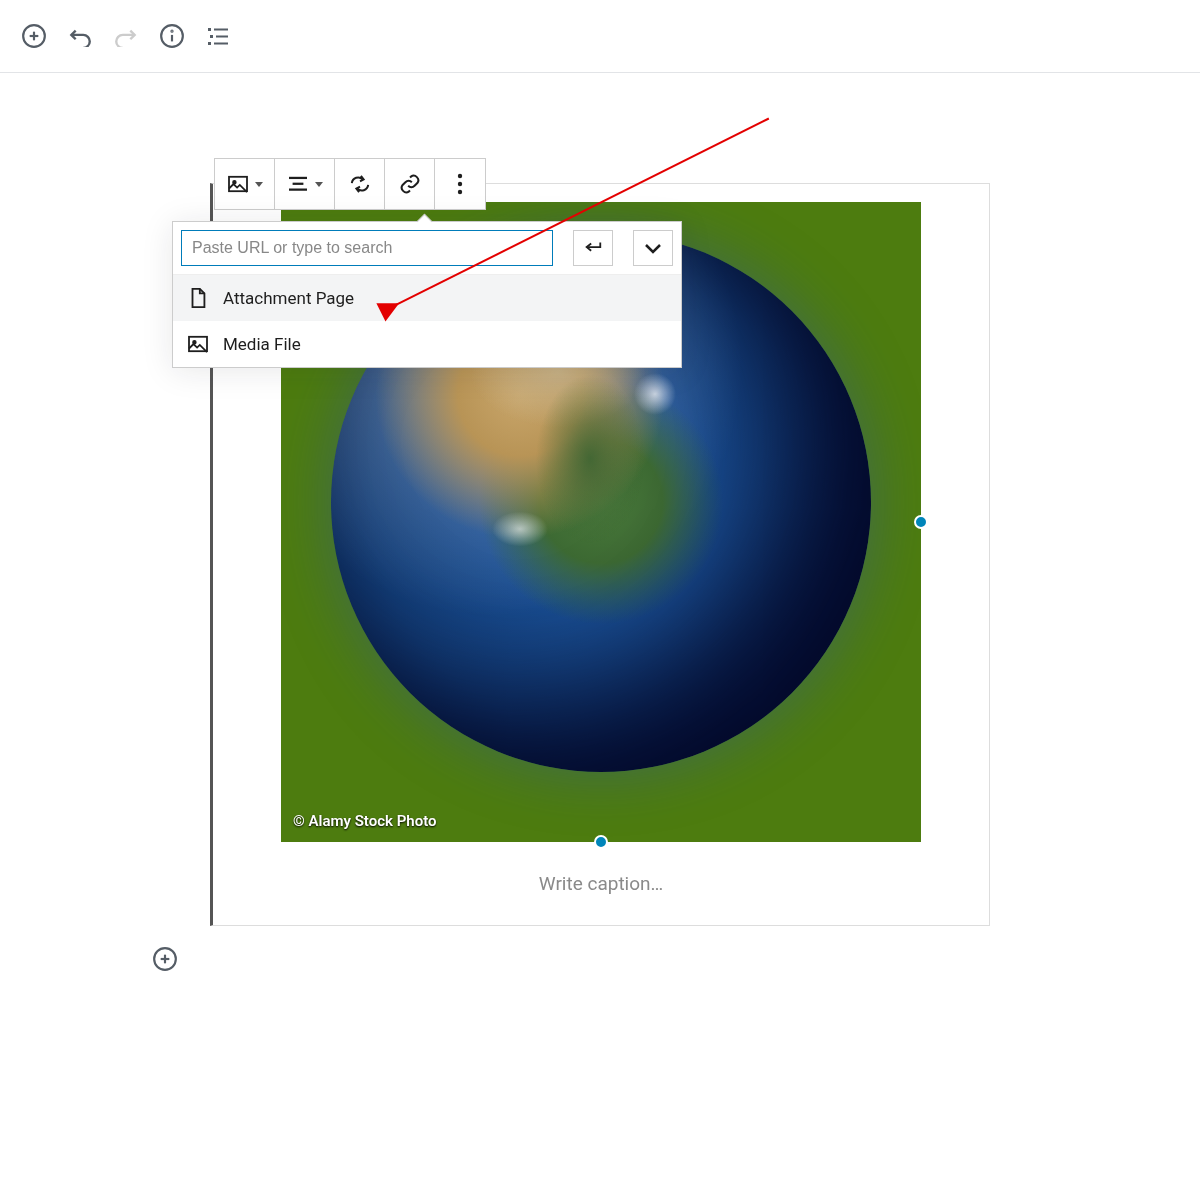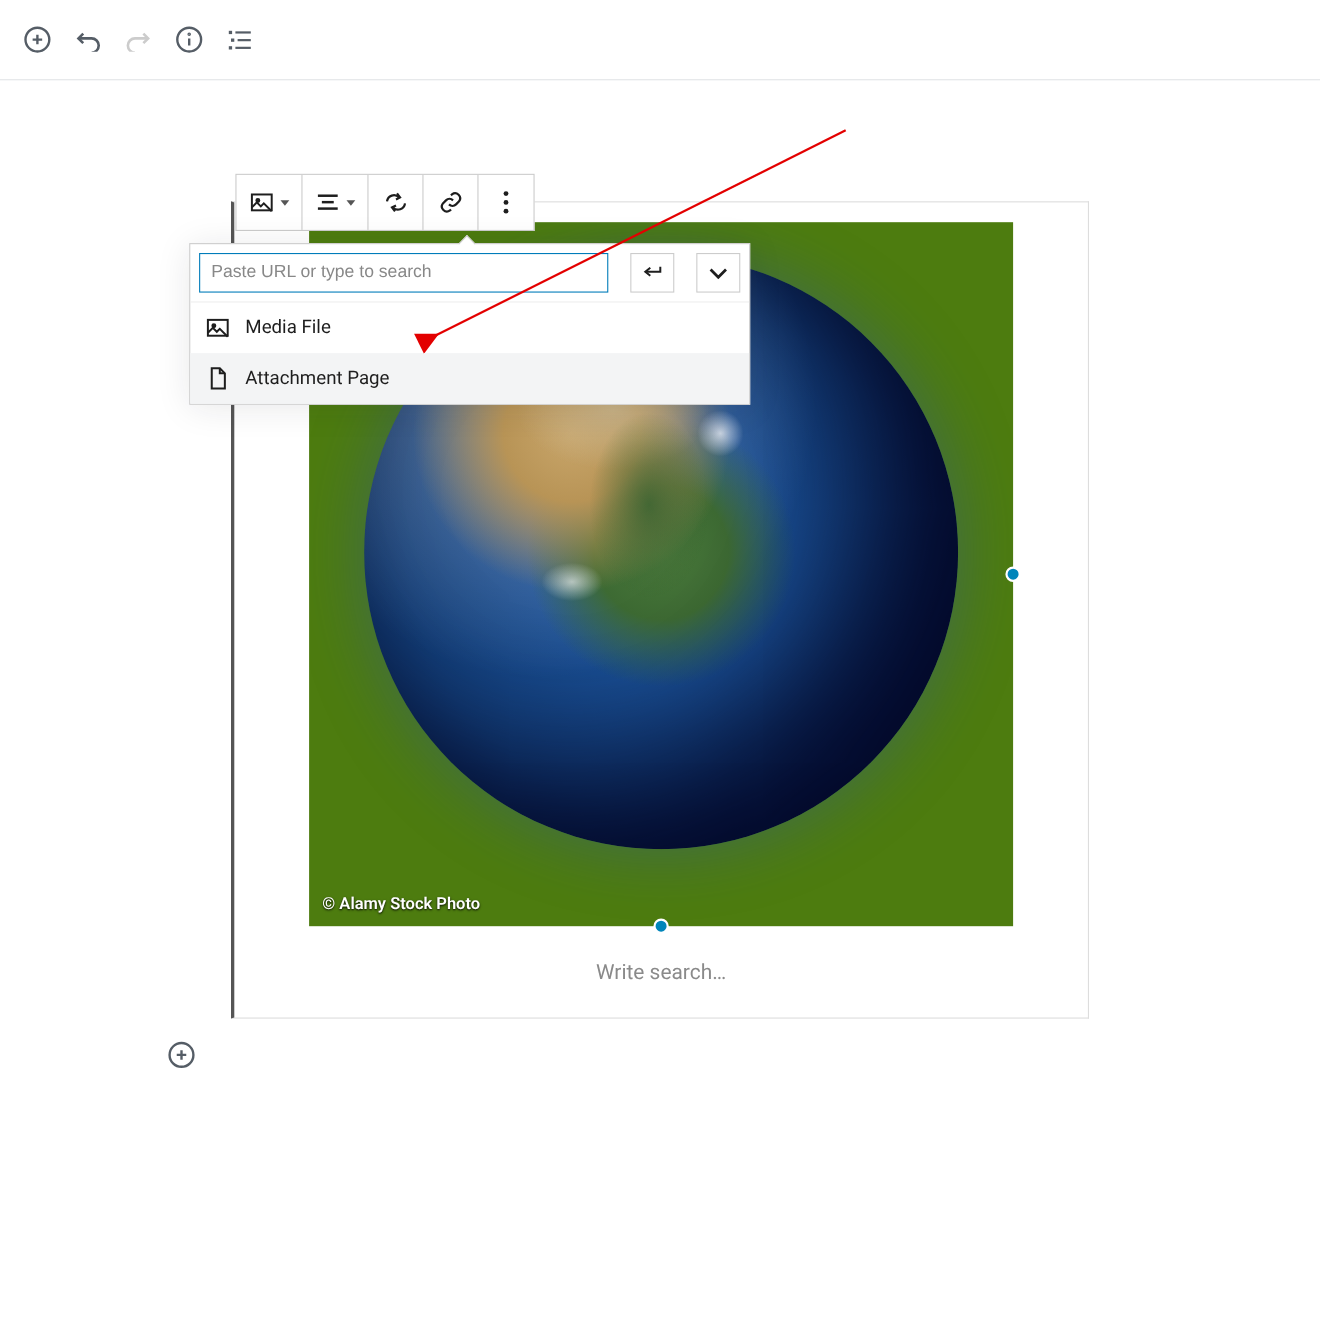--- a/index.html
+++ b/index.html
@@ -309,52 +309,52 @@
             <path d="M9 4l-5 4 5 4"></path>
           </svg>
       </div>
       <div class="link-side-btn">
         <svg width="18" height="12" viewBox="0 0 18 12" fill="none" stroke="#1e1e1e" stroke-width="2.5">
             <path d="M2 3l7 7 7-7"></path>
           </svg>
       </div>
     </div>
     <div class="link-options">
+      <div class="link-opt hover">
+        <span class="opt-icon">
+          <svg width="20" height="22" viewBox="0 0 20 24" fill="none" stroke="#1e1e1e" stroke-width="2">
+              <path d="M4 2h8l5 5v15H4z"></path>
+              <path d="M12 2v5h5"></path>
+            </svg>
+        </span>
+        <span>Attachment Page</span>
+      </div>
       <div class="link-opt">
         <span class="opt-icon">
           <svg width="22" height="18" viewBox="0 0 24 20" fill="none" stroke="#1e1e1e" stroke-width="2">
               <rect x="2" y="2" width="20" height="16"></rect>
               <circle cx="8" cy="8" r="1.5" fill="#1e1e1e"></circle>
               <path d="M2 15l5-5 4 4 3-3 8 8"></path>
             </svg>
         </span>
         <span>Media File</span>
       </div>
-      <div class="link-opt hover">
-        <span class="opt-icon">
-          <svg width="20" height="22" viewBox="0 0 20 24" fill="none" stroke="#1e1e1e" stroke-width="2">
-              <path d="M4 2h8l5 5v15H4z"></path>
-              <path d="M12 2v5h5"></path>
-            </svg>
-        </span>
-        <span>Attachment Page</span>
-      </div>
     </div>
   </div>
 
   <div class="image-block">
     <div class="image-wrap">
       <div class="image-bg">
         <div class="earth"></div>
         <div class="watermark">© Alamy Stock Photo</div>
       </div>
       <div class="resize-handle rh-right"></div>
       <div class="resize-handle rh-bottom"></div>
     </div>
-    <div class="caption">Write search…</div>
+    <div class="caption">Write caption…</div>
   </div>
 
   <div class="add-block-btn">
     <svg width="26" height="26" viewBox="0 0 24 24" fill="none" stroke="#555d66" stroke-width="2">
         <circle cx="12" cy="12" r="10"></circle>
         <line x1="12" y1="8" x2="12" y2="16"></line>
         <line x1="8" y1="12" x2="16" y2="12"></line>
       </svg>
   </div>
 

